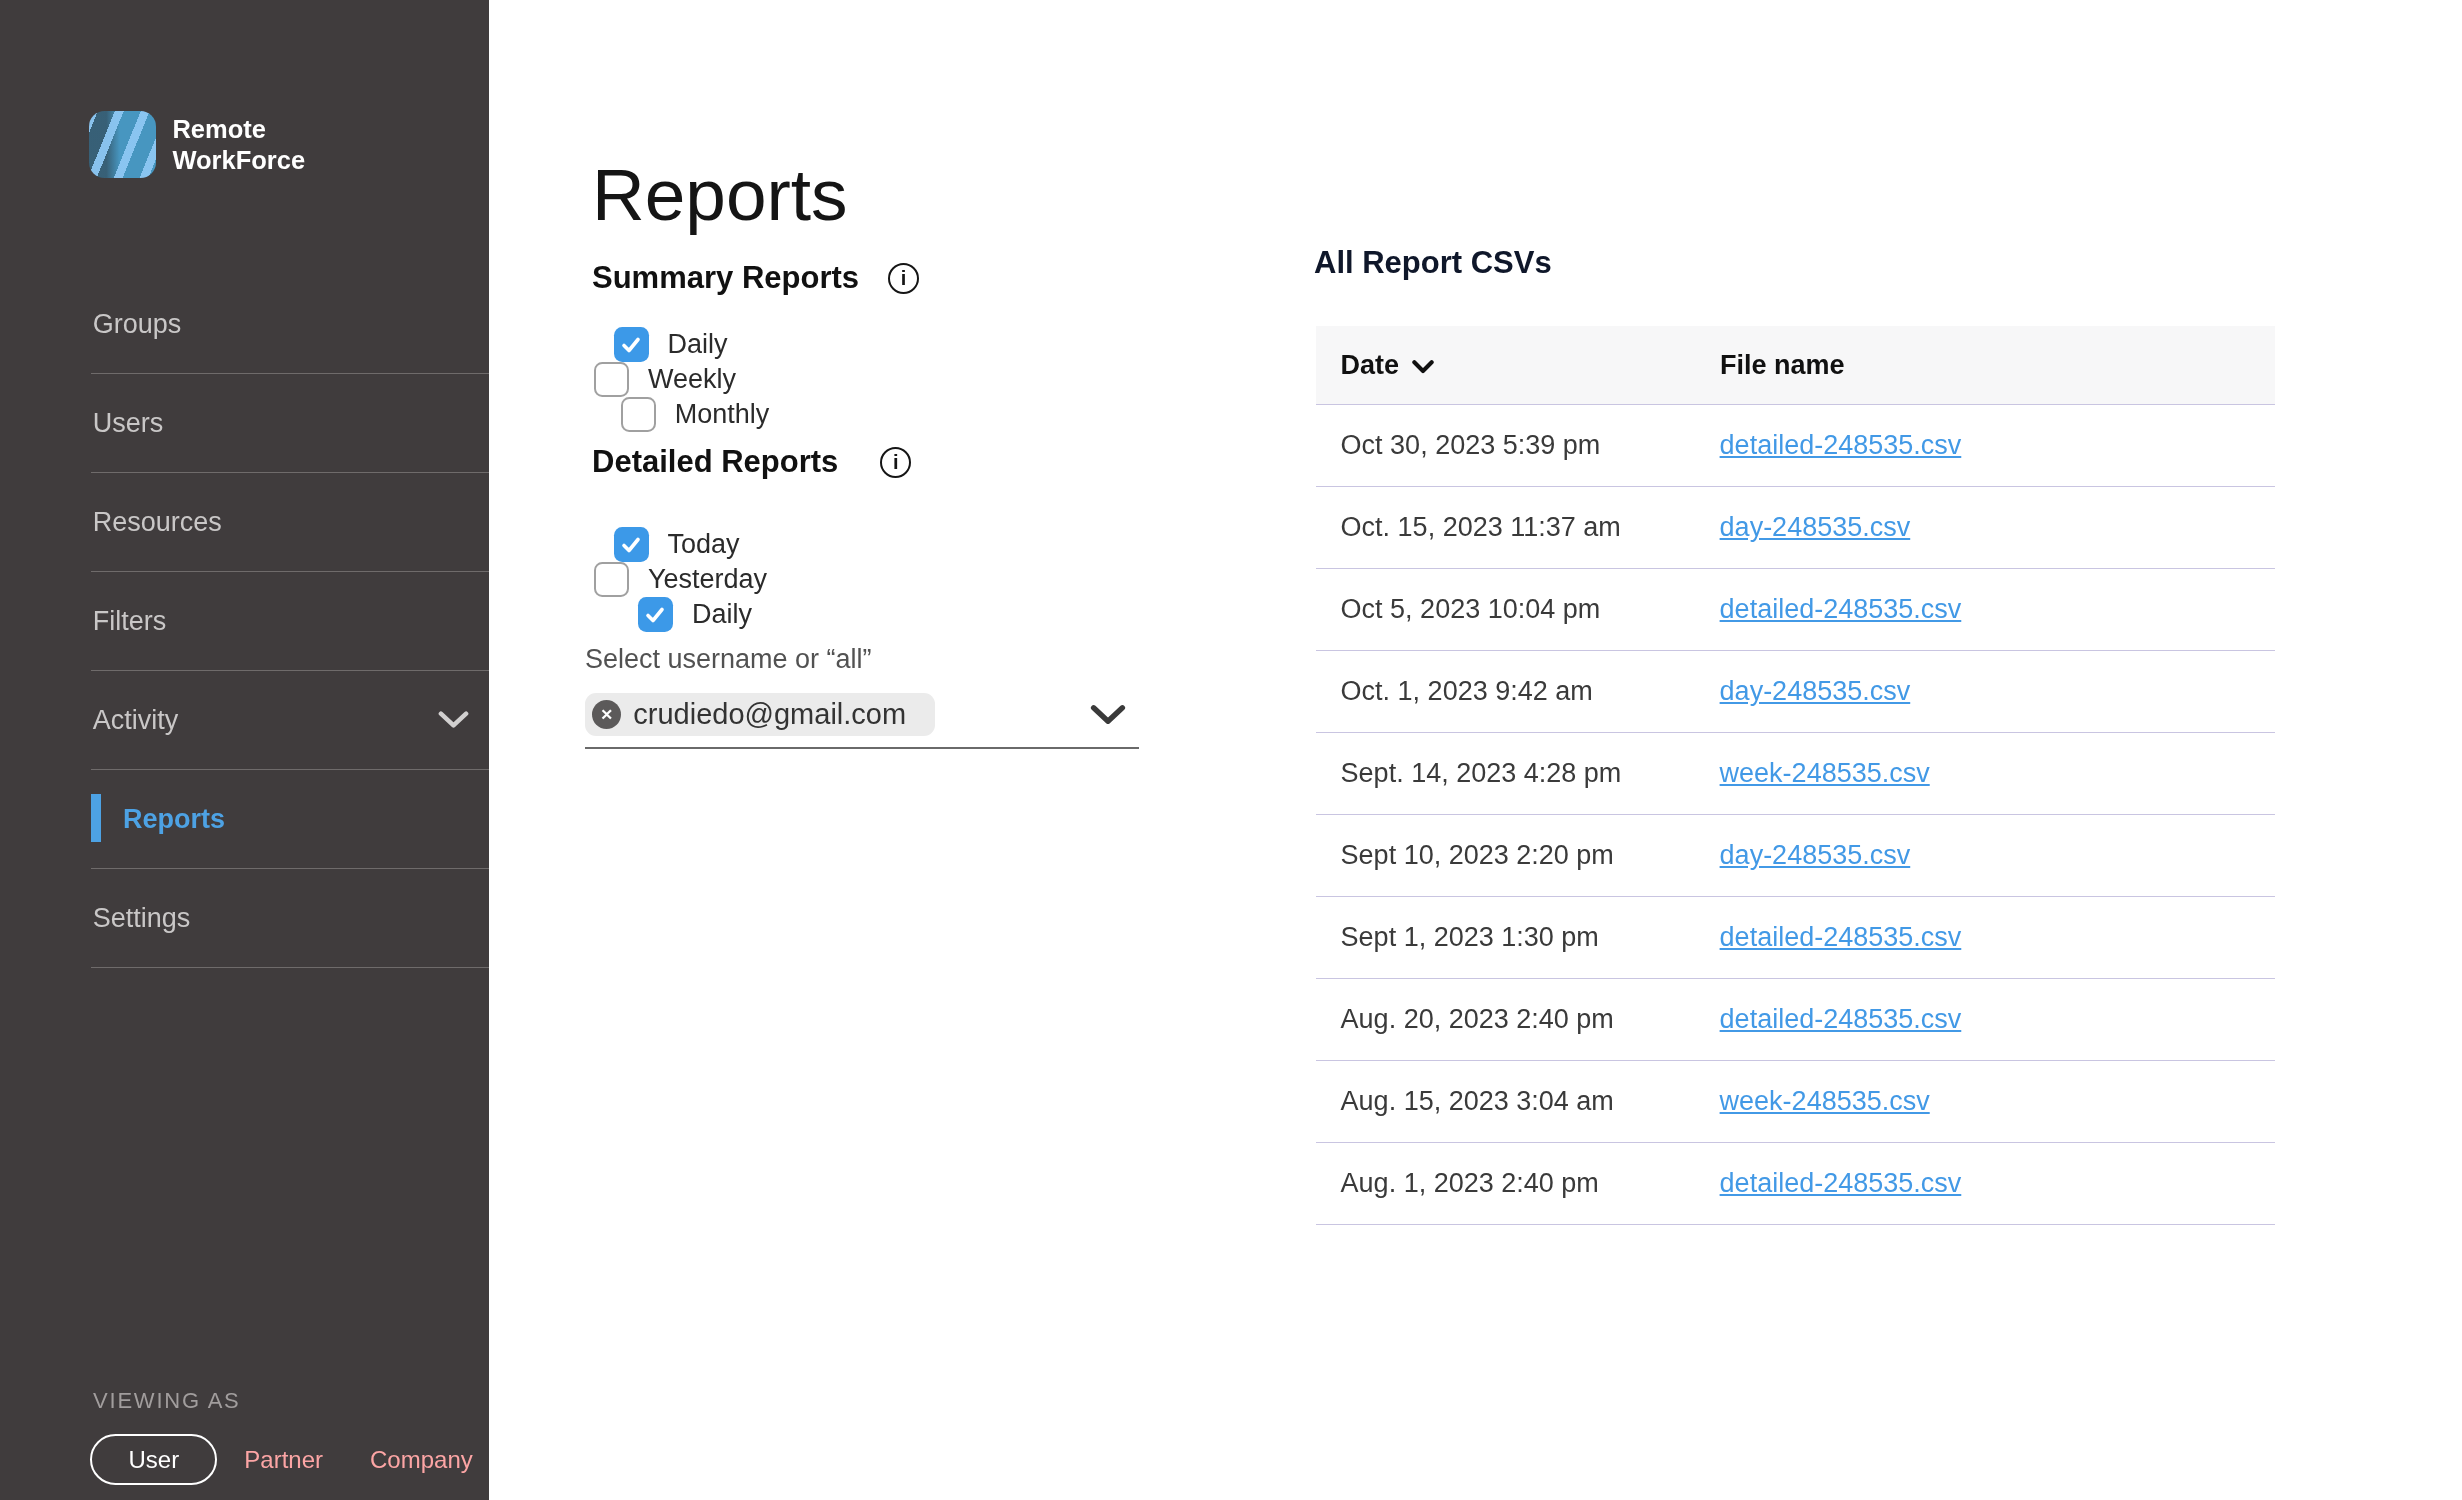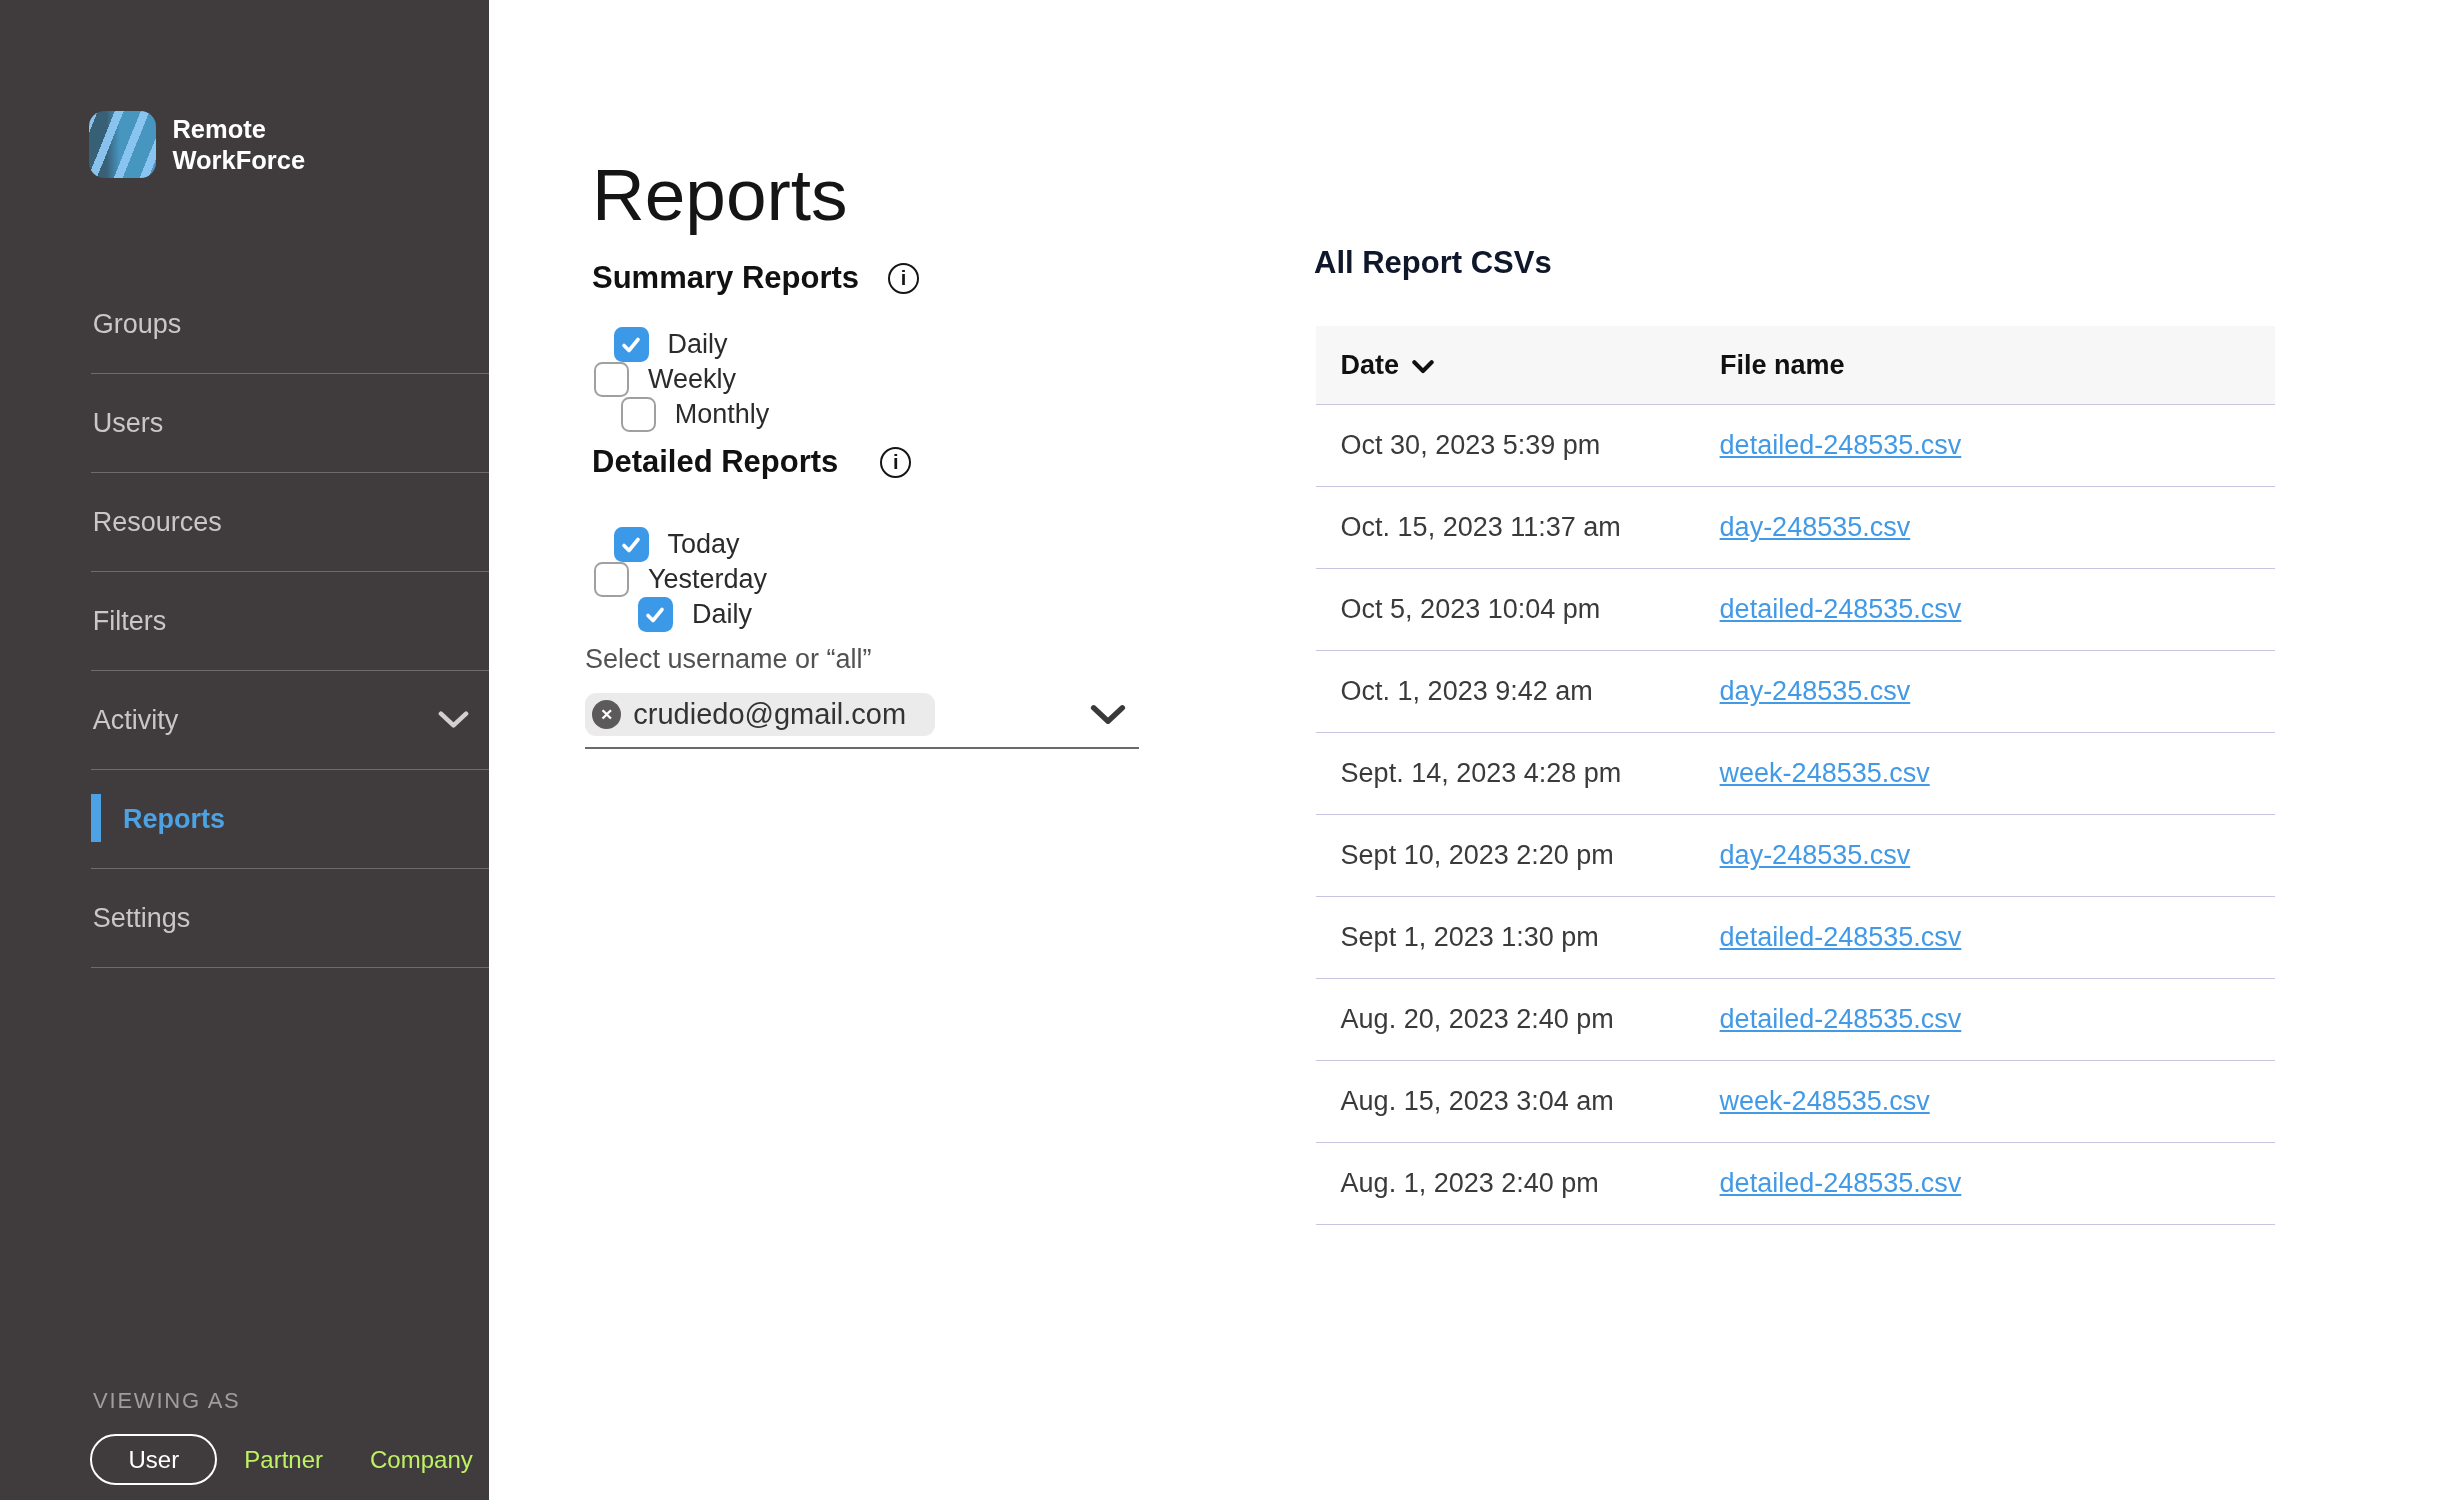--- a/index.html
+++ b/index.html
@@ -31,21 +31,21 @@
   }
   .nav-chev{position:absolute;right:20px;top:40px;width:31px;height:18px;}
   .viewing{position:absolute;left:93px;top:1388px;width:383px;}
   .viewing-label{font-size:22px;color:#a19d9d;letter-spacing:1.8px;}
   .viewing-row{margin-top:20px;display:flex;align-items:center;}
   .pill{
     width:127px;height:51px;border:2.3px solid #ffffff;border-radius:27px;margin-left:-2.7px;
     display:flex;align-items:center;justify-content:center;
     color:#ffffff;font-size:24px;box-sizing:border-box;cursor:pointer;
   }
-  .viewing-opt{color:#bef264;font-size:24px;cursor:pointer;}
+  .viewing-opt{color:#fca5a5;font-size:24px;cursor:pointer;}
   .opt-partner{margin-left:27px;}
   .opt-company{margin-left:47px;}
   
   .page-title{position:absolute;left:592px;top:109px;font-size:73px;font-weight:400;color:#151515;line-height:1;}
   .sec-head{position:absolute;display:flex;align-items:center;color:#111111;}
   .sec-head .sec-title{font-size:31px;font-weight:bold;}
   .head-summary{left:592px;top:260px;gap:29px;}
   .head-detailed{left:592px;top:444px;gap:42px;align-items:center;}
   .info-icon{
     width:31px;height:31px;border:2.7px solid #151515;border-radius:50%;box-sizing:border-box;

